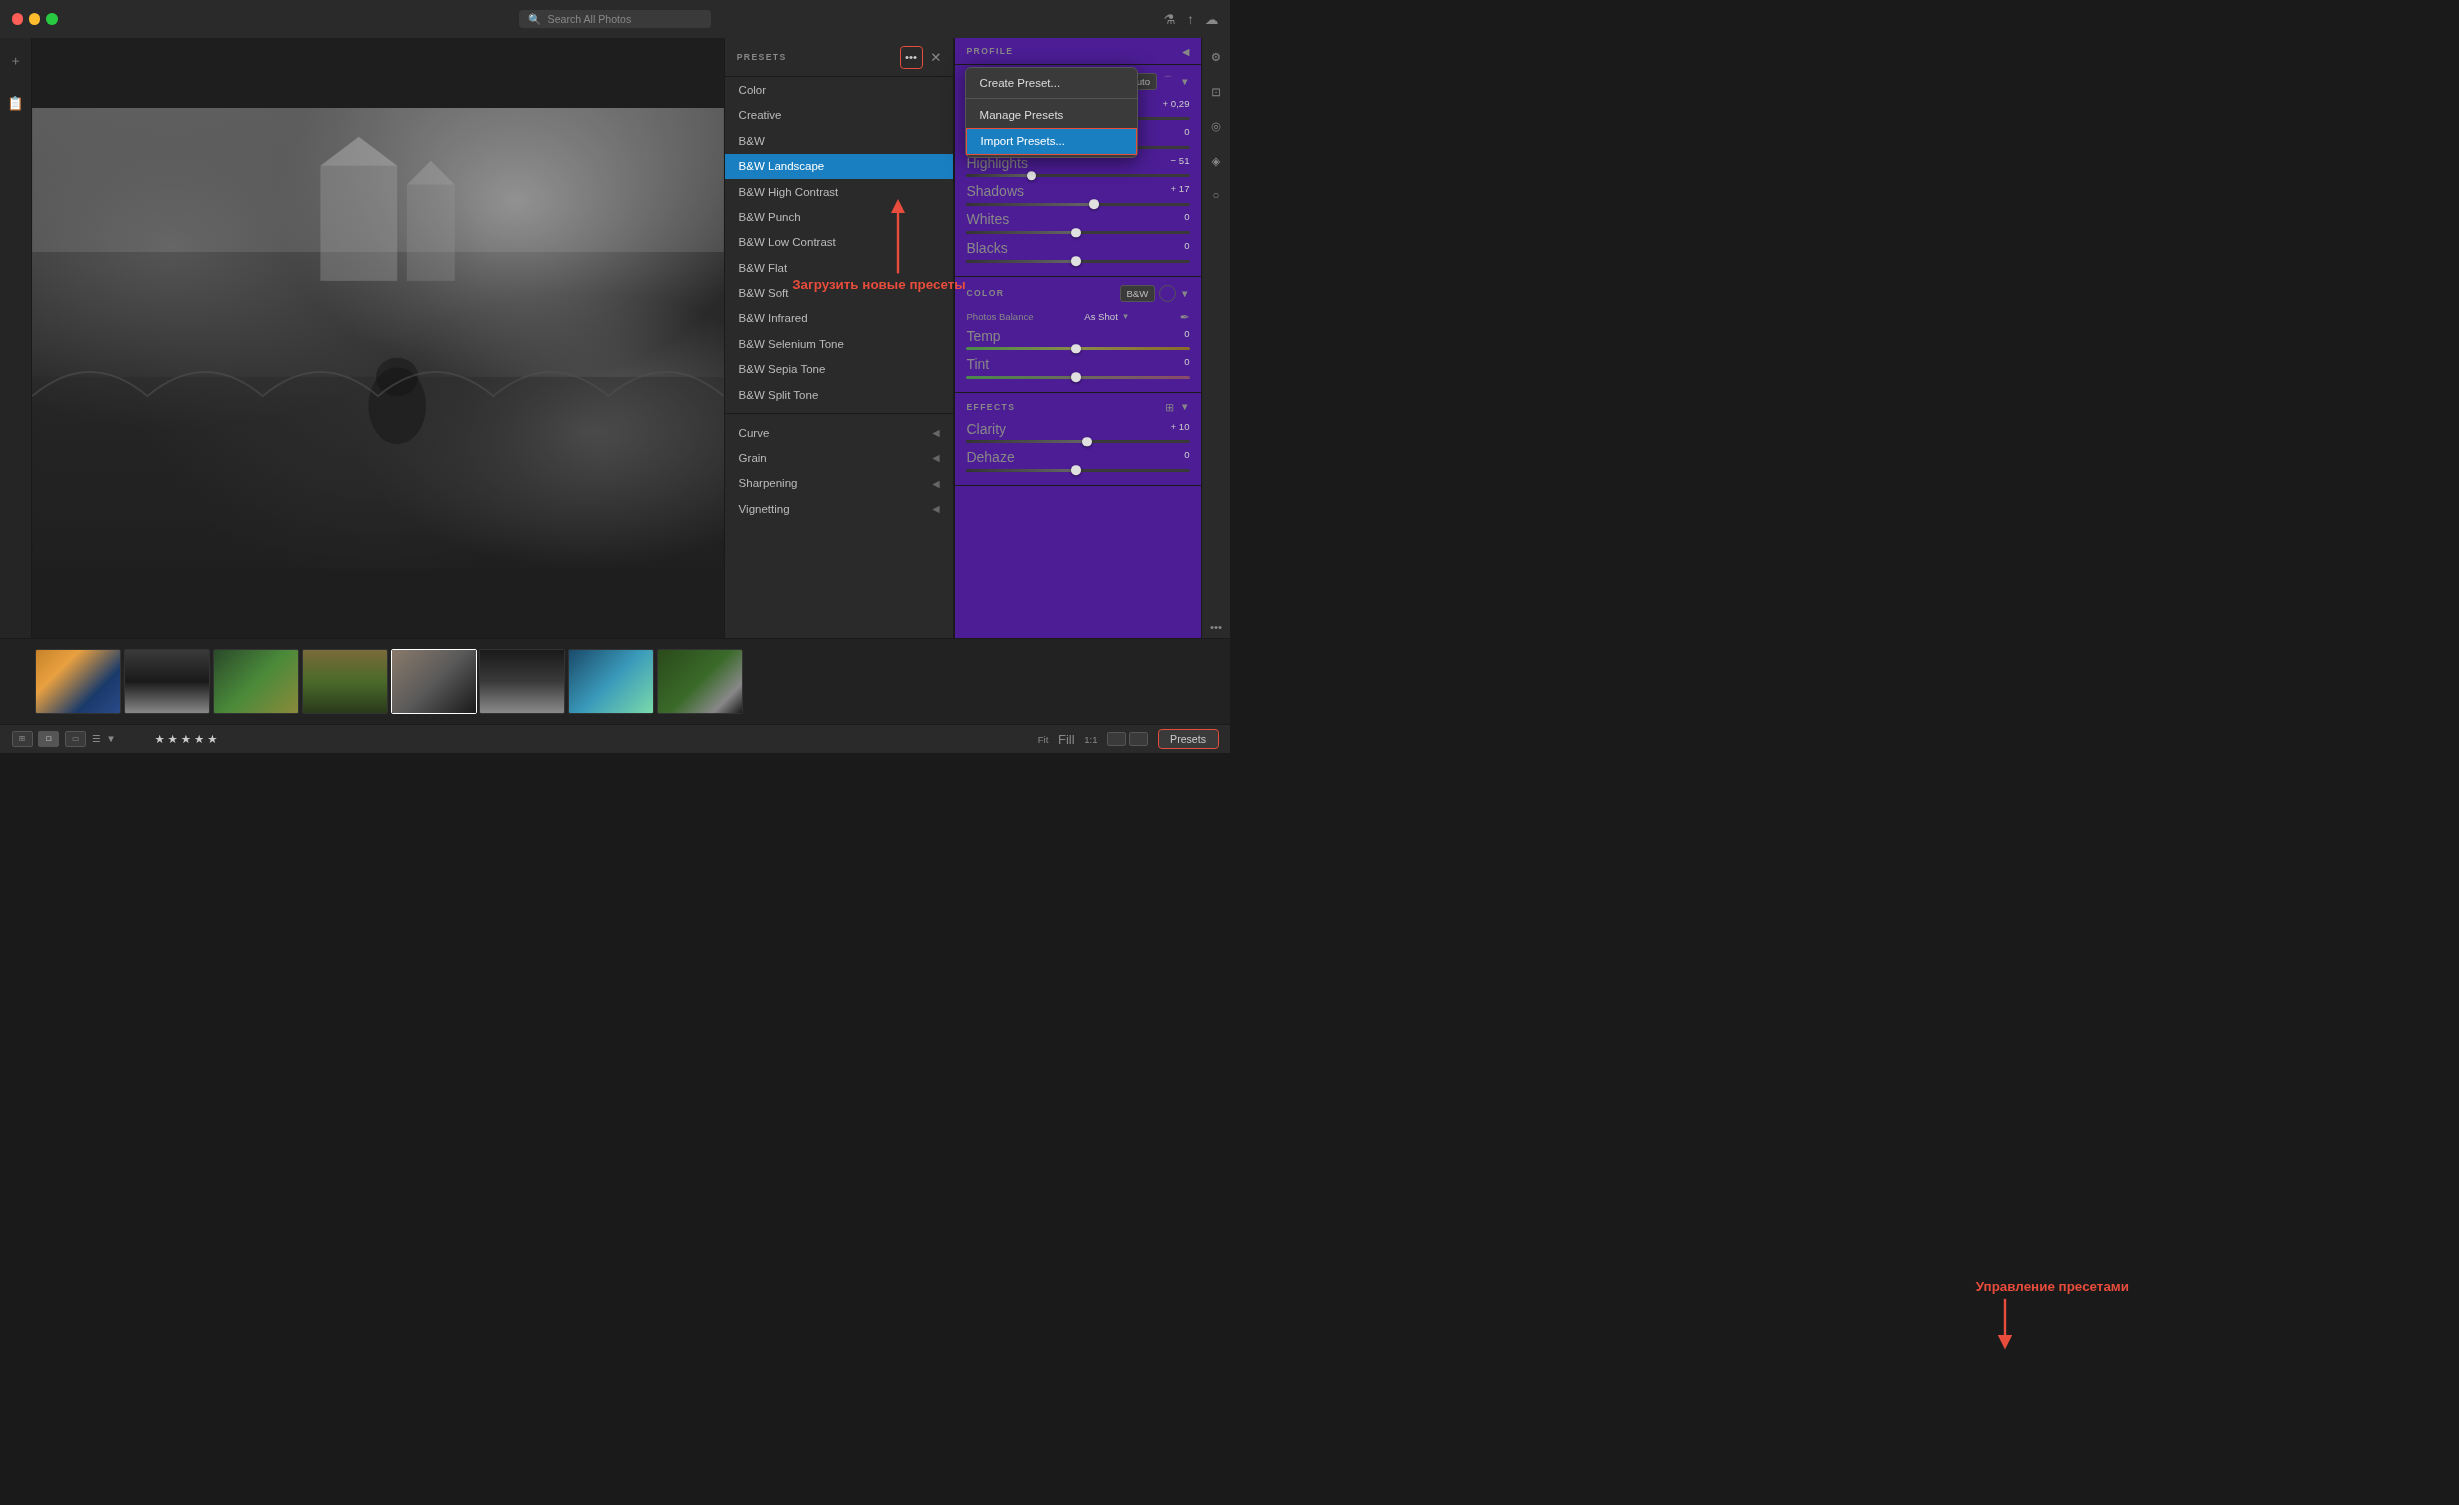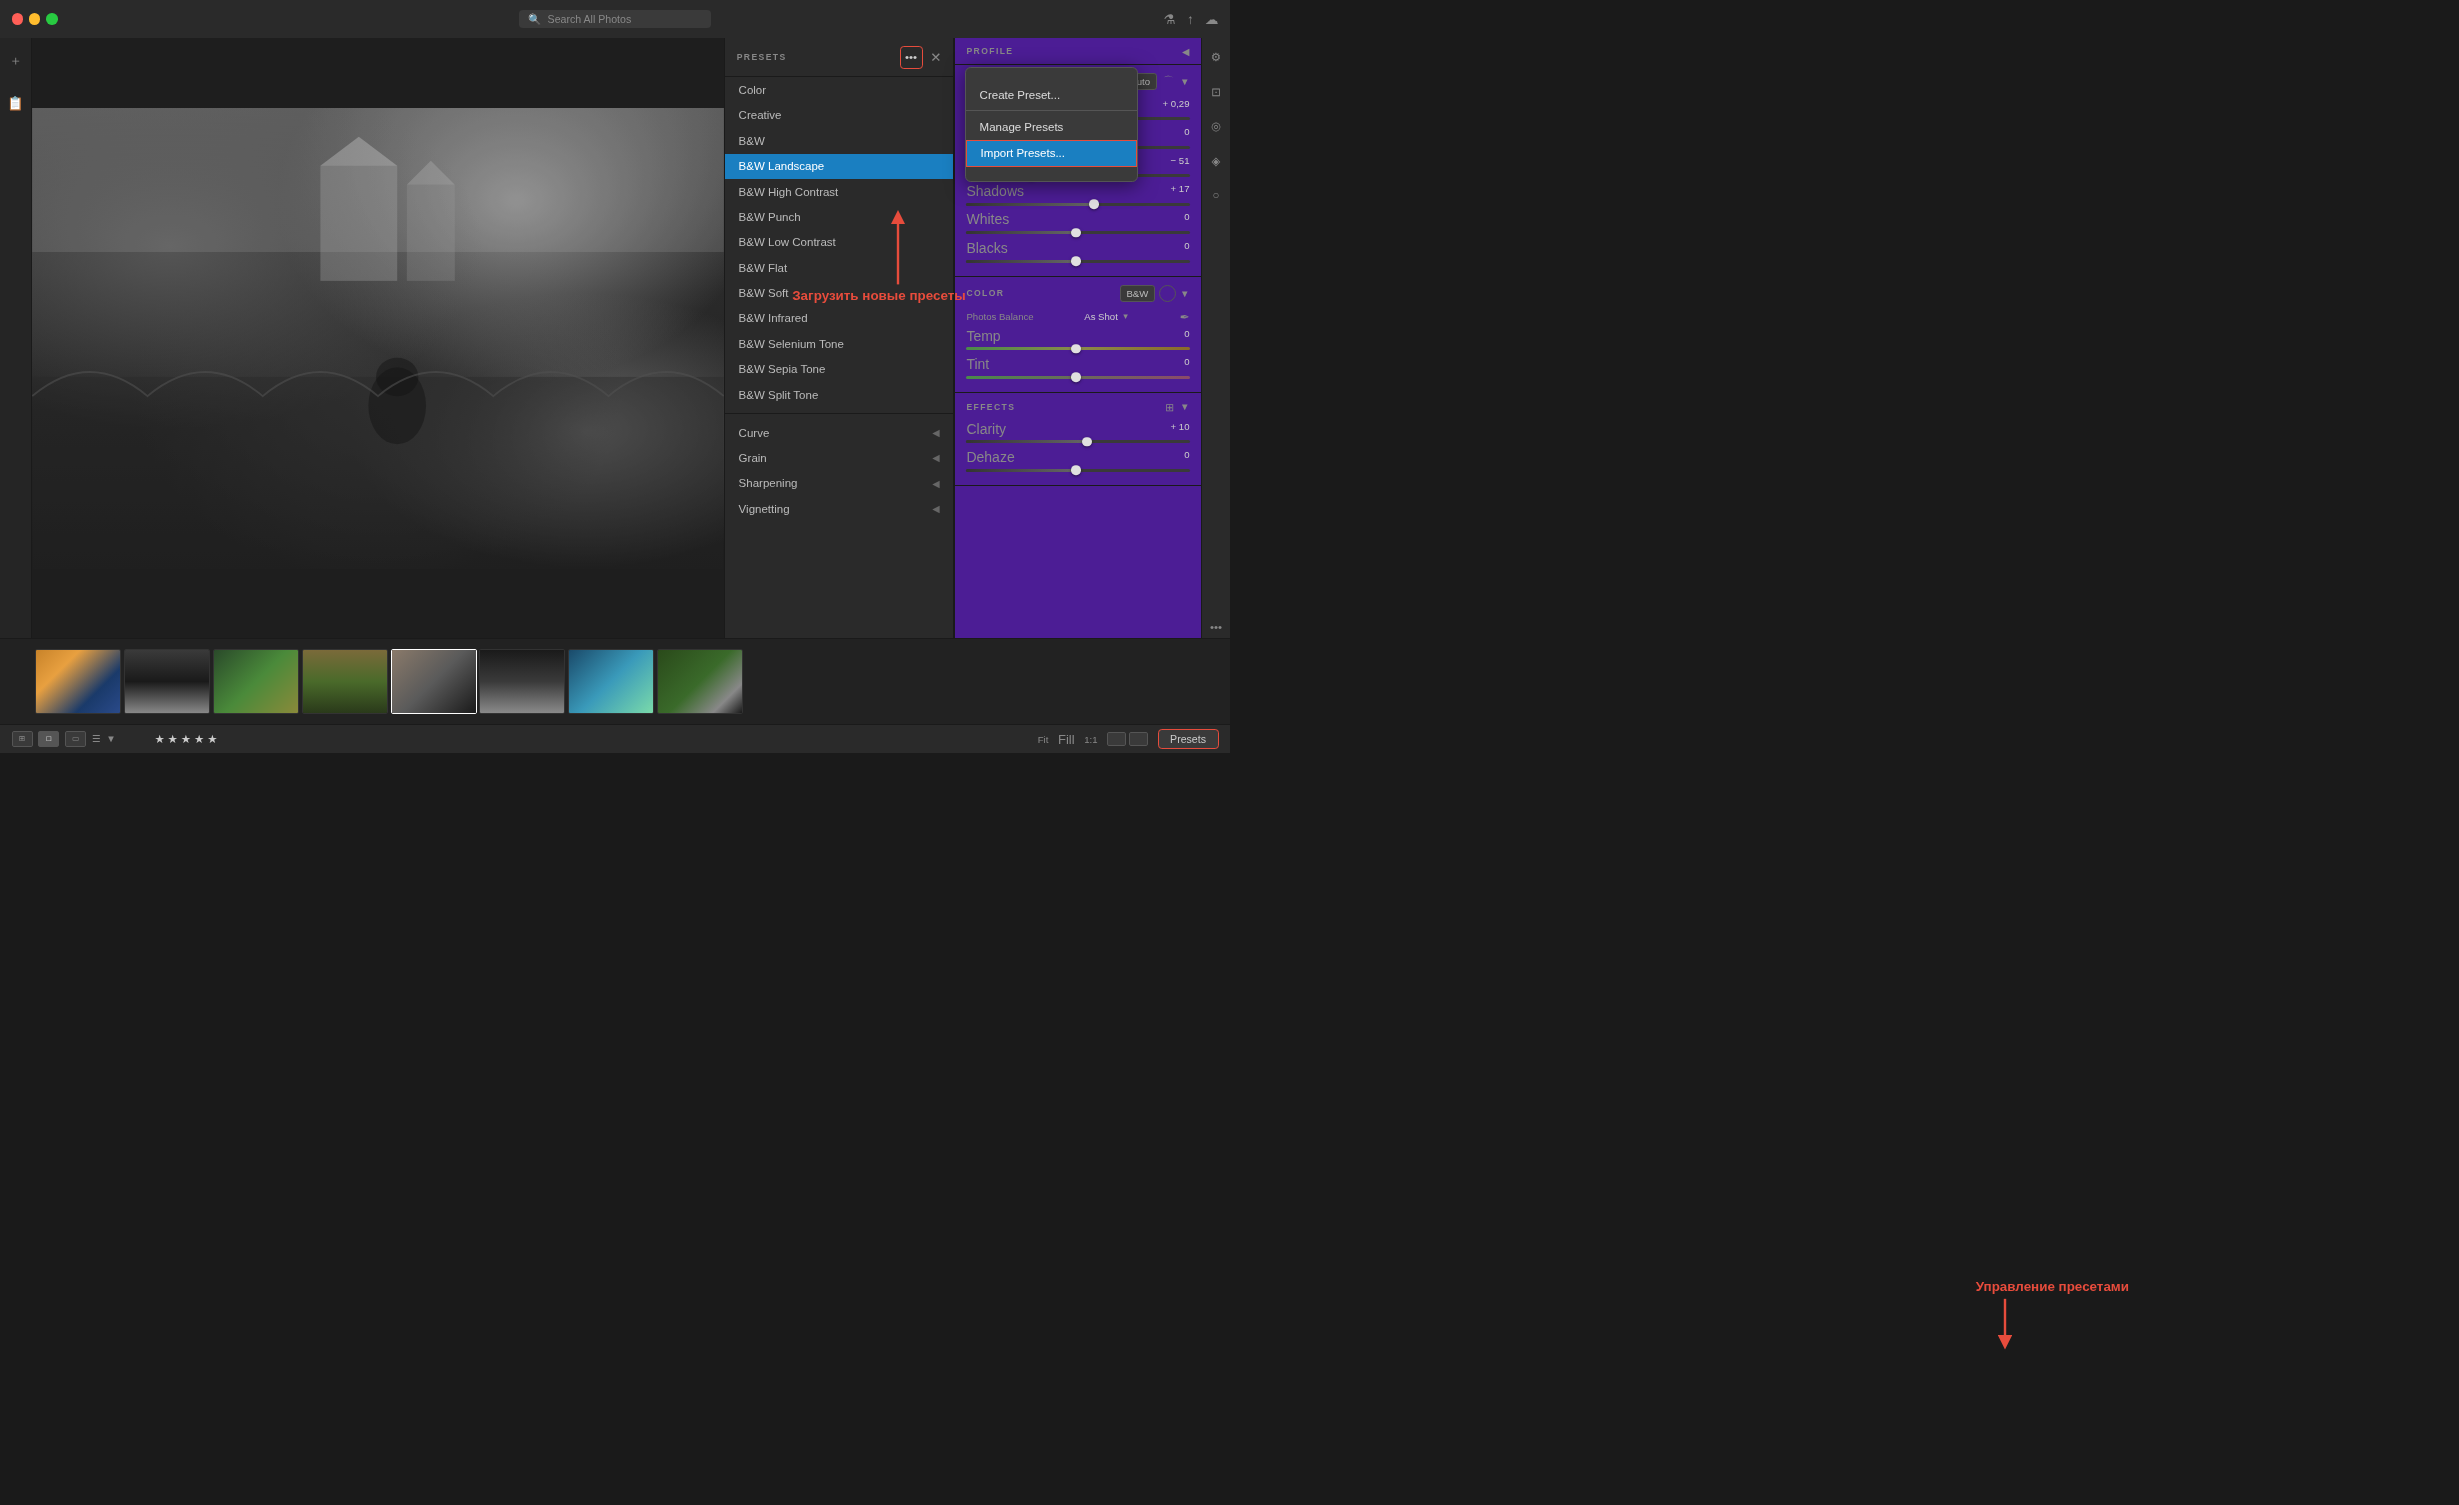--- a/index.html
+++ b/index.html
@@ -188,21 +188,21 @@
     .dropdown-menu {
       position: absolute;
       left: 240px;
       top: 29px;
       width: 173px;
       background: #3a3a3a;
       border: 1px solid #555;
       border-radius: 5.8px;
       box-shadow: 0 3.8px 19px rgba(0,0,0,0.5);
       z-index: 100;
-      padding: 14px 0;
+      padding: 2px 0;
     }
     .dropdown-item {
       padding: 6.7px 13.4px;
       font-size: 11.5px;
       color: #ddd;
       cursor: pointer;
     }
     .dropdown-item.highlighted {
       background: #1a7fc1;
       color: #fff;
@@ -639,21 +639,21 @@
       <span class="preset-arrow">◀</span>
     </div>
 
     <div class="dropdown-menu">
       <div class="dropdown-item">Create Preset...</div>
       <div class="dropdown-separator"></div>
       <div class="dropdown-item">Manage Presets</div>
       <div class="dropdown-item highlighted">Import Presets...</div>
     </div>
 
-    <div style="position:absolute; left: 96px; top: 160px; pointer-events: none; z-index: 300;">
+    <div style="position:absolute; left: 96px; top: 149px; pointer-events: none; z-index: 300;">
       <svg width="154" height="96" viewBox="0 0 160 100">
         <defs>
           <marker id="arrowhead1" markerWidth="6" markerHeight="6" refX="3" refY="3" orient="auto">
             <polygon points="0 0, 6 3, 0 6" fill="#e74c3c"></polygon>
           </marker>
         </defs>
         <line x1="80" y1="90" x2="80" y2="20" stroke="#e74c3c" stroke-width="2.5" marker-end="url(#arrowhead1)"></line>
       </svg>
       <div class="annotation-text-ru" style="margin-top:-9.6px; margin-left:-29px;">Загрузить новые пресеты</div>
     </div>

